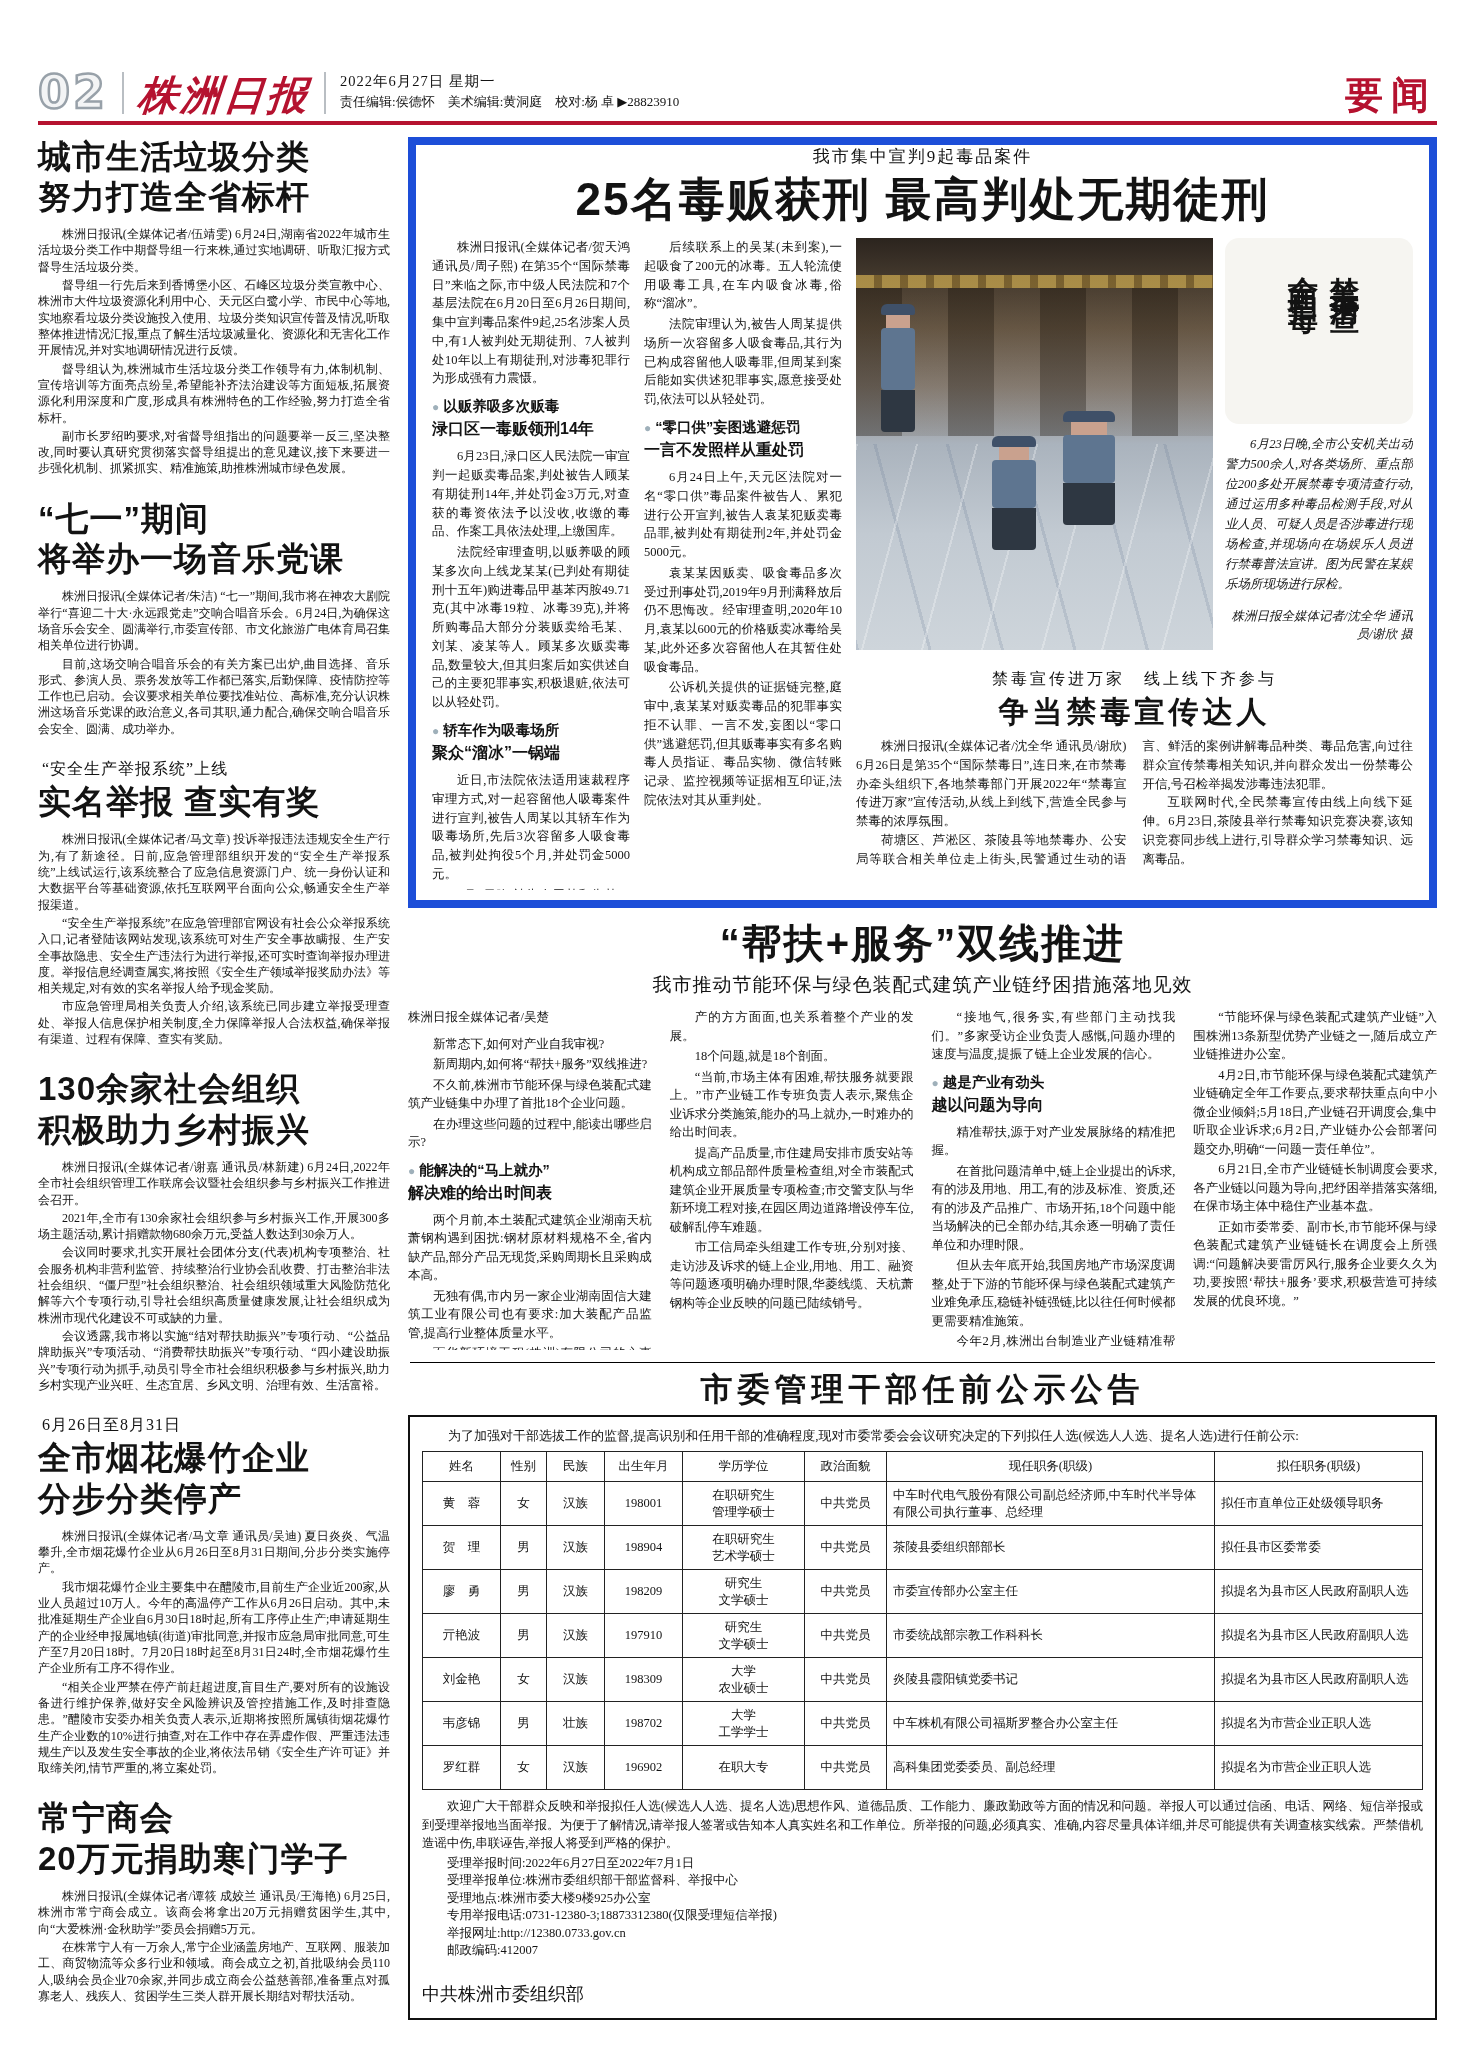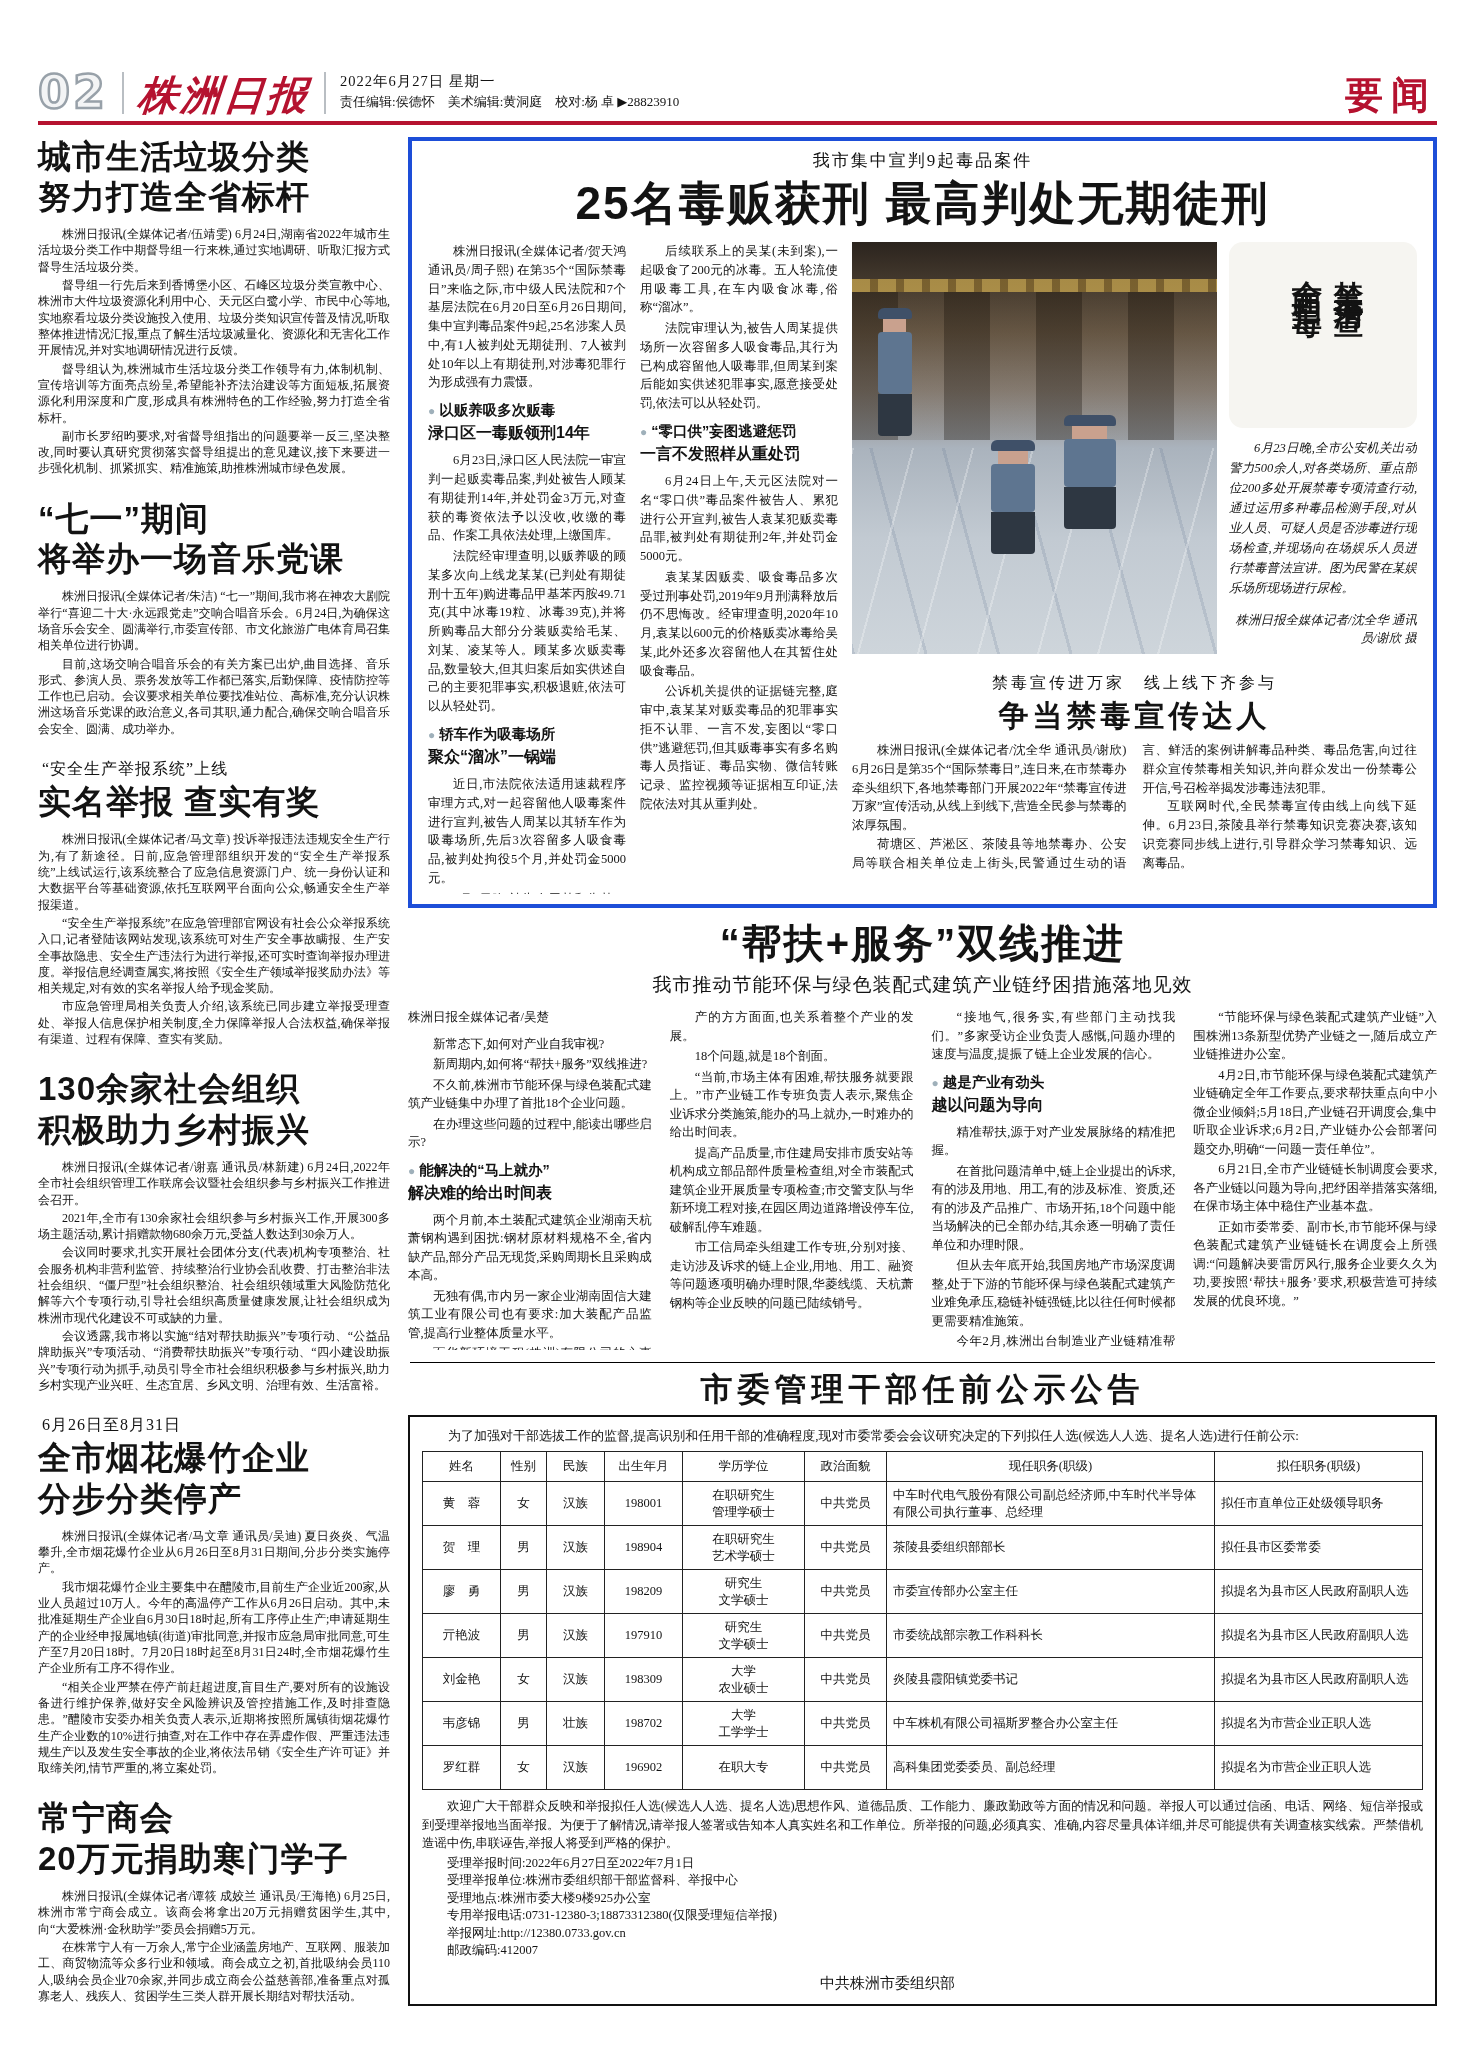--- a/index.html
+++ b/index.html
@@ -25,21 +25,21 @@
   .leftcol { width:352px; flex:none; }
   .main { flex:1; min-width:0; }
 
   
   .art { margin-bottom:22px; }
   .art .kick { font-size:16px; letter-spacing:1px; margin:0 0 2px 4px; }
   .art h2 { font:900 33px/1.22 "Liberation Sans","DejaVu Sans",sans-serif; letter-spacing:1px; margin:0 0 9px 0; }
   .art p { font-size:12px; line-height:1.36; text-align:justify; text-indent:2em; margin:0 0 2px 0; }
 
   
-  .lead { border:4px solid #1d4ed8; padding:8px 16px 10px 16px; }
+  .lead { border:8px solid #1d4ed8; padding:0 16px 10px 16px; }
   .lead .kick { text-align:center; font-size:17px; letter-spacing:2px; }
   .lead h1 { text-align:center; font:900 46px/1.1 "Liberation Sans","DejaVu Sans",sans-serif; letter-spacing:2px; margin:6px 0 14px 0; }
   .lead-body { display:flex; gap:14px; height:652px; overflow:hidden; }
   .lcol { width:198px; flex:none; font-size:12.5px; line-height:1.5; overflow:hidden; }
   .lcol p { text-align:justify; text-indent:2em; margin:0 0 2px 0; }
   .sub { font:700 14.5px/1.45 "Liberation Sans","DejaVu Sans",sans-serif; margin:8px 0 7px 0; }
   .sub .l2 { font-size:16px; }
   .dot { color:#9fb0ba; margin-right:4px; font-size:12px; }
   .rblock { flex:1; min-width:0; display:flex; flex-direction:column; }
   .prow { display:flex; gap:12px; }
@@ -92,21 +92,21 @@
   .annc h1 { text-align:center; font:900 32px/1.1 "Liberation Serif","DejaVu Serif",serif; letter-spacing:5px; margin:9px 0 8px 0; }
   .abox { border:2px solid #111; padding:8px 12px 10px 12px; }
   .abox .intro { font-size:13px; text-indent:2em; margin:2px 0 6px 0; }
   table.tb { width:100%; border-collapse:collapse; font-size:12.5px; }
   .tb th,.tb td { border:1px solid #222; padding:3px 6px; text-align:center; white-space:pre-line; line-height:1.35; }
   .tb th { font-weight:400; height:30px; }
   .tb td { height:44px; }
   .tb td.lft { text-align:left; }
   .note { font-size:12.5px; line-height:1.45; text-align:justify; text-indent:2em; margin:7px 0 3px 0; }
   .contact { font-size:12.5px; line-height:1.4; padding-left:2em; }
-  .sig { text-align:center; padding-right:70px; font-size:15px; line-height:1.5; margin-top:12px; }
+  .sig { text-align:left; padding-right:70px; font-size:18px; line-height:1.5; margin-top:21px; }
 </style>
 </head>
 <body>
 
 <div class="page">
 
   <div class="hdr">
     <div class="pgno">02</div>
     <div class="vdiv"></div>
     <div class="masthead">株洲日报</div>

